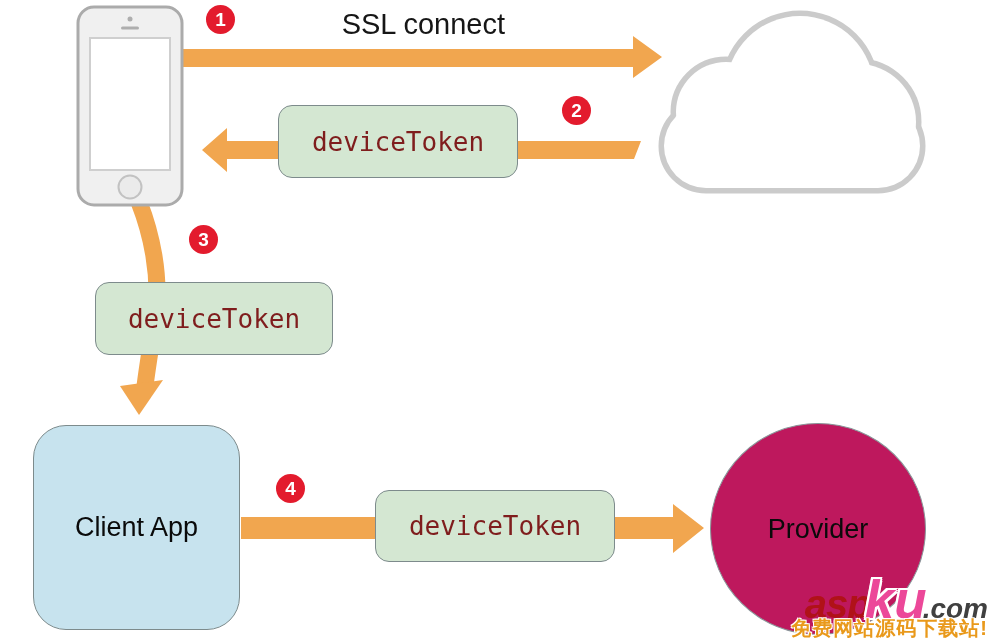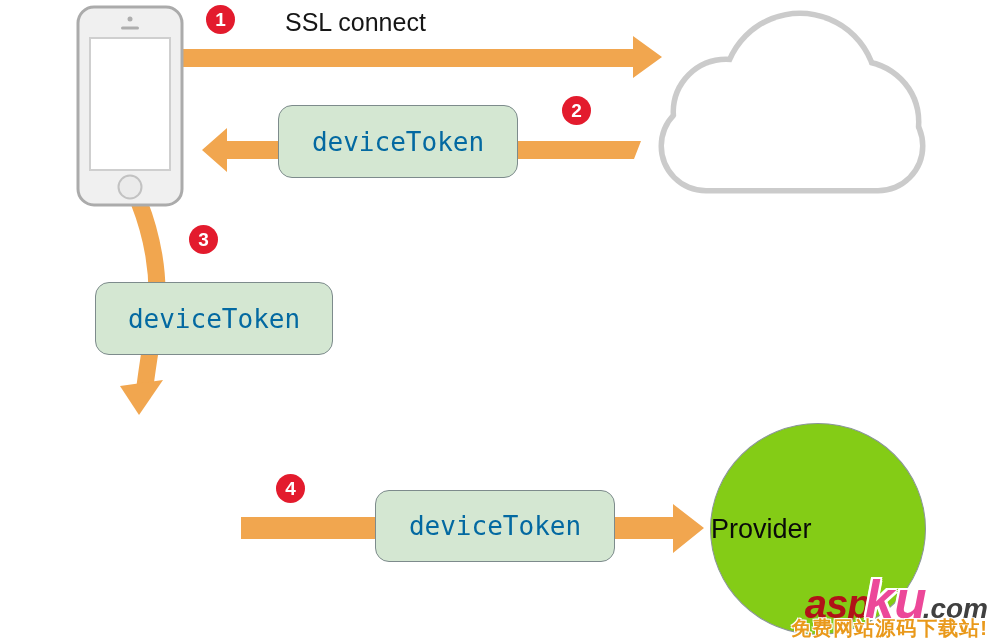--- a/index.html
+++ b/index.html
@@ -3,48 +3,48 @@
 <meta charset="utf-8">
 <style>
   html,body{margin:0;padding:0;background:#fff;}
   .stage{
     position:relative;width:990px;height:638px;background:#ffffff;
     font-family:"Liberation Sans",sans-serif;overflow:hidden;
   }
   .layer{position:absolute;left:0;top:0;width:990px;height:638px;}
   .abs{position:absolute;}
   .lbl{color:#111;white-space:nowrap;}
-  .lbl-ssl{left:285px;top:8px;width:220px;text-align:left;font-size:25px;color:#161616;}
+  .lbl-ssl{left:285px;top:8px;width:220px;text-align:right;font-size:29px;color:#161616;}
   .lbl-apns{left:720px;top:113px;width:160px;text-align:center;font-size:25px;}
   .badge{
     width:29px;height:29px;border-radius:50%;background:#E31B2D;color:#fff;
     font-weight:bold;font-size:19px;line-height:29px;text-align:center;
   }
   .badge-1{left:206px;top:5px;}
   .badge-2{left:562px;top:96px;}
   .badge-3{left:189px;top:225px;}
   .badge-4{left:276px;top:474px;}
   .token-box{
     background:#D4E7D2;border:1.5px solid #7D8B8C;border-radius:14px;
     display:flex;align-items:center;justify-content:center;
-    font-family:"DejaVu Sans Mono",monospace;font-size:26px;color:#0369a1;
+    font-family:"DejaVu Sans Mono",monospace;font-size:26px;color:#7f1d1d;
     box-sizing:border-box;
   }
   .token-1{left:278px;top:105px;width:240px;height:73px;}
   .token-2{left:95px;top:282px;width:238px;height:73px;}
   .token-3{left:375px;top:490px;width:240px;height:72px;}
   .client-app{
     left:33px;top:425px;width:207px;height:205px;border-radius:33px;
     background:#C7E3EE;border:1.5px solid #7D8B8C;box-sizing:border-box;
     display:flex;align-items:center;justify-content:center;font-size:27px;color:#0a0a0a;
   }
   .provider{
     left:710px;top:423px;width:216px;height:212px;border-radius:50%;
-    background:#84cc16;border:1.5px solid #8A9599;box-sizing:border-box;
-    display:flex;align-items:center;justify-content:flex-start;font-size:27px;color:#0a0a0a;
+    background:#be185d;border:1.5px solid #8A9599;box-sizing:border-box;
+    display:flex;align-items:center;justify-content:center;font-size:27px;color:#0a0a0a;
   }
   .watermark{
     right:2px;bottom:0px;text-align:right;line-height:1;
   }
   .wm-line1{white-space:nowrap;}
   .wm-asp{
     font-style:italic;font-weight:bold;font-size:40px;color:#B01218;
     letter-spacing:-1px;
   }
   .wm-ku{
@@ -119,20 +119,23 @@
   <div class="abs token-box token-1">
     <span>deviceToken</span>
   </div>
   <div class="abs token-box token-2">
     <span>deviceToken</span>
   </div>
   <div class="abs token-box token-3">
     <span>deviceToken</span>
   </div>
 
+  <div class="abs client-app">
+    <span>Client App</span>
+  </div>
 
   <div class="abs provider">
     <span>Provider</span>
   </div>
 
   <div class="abs watermark">
     <div class="wm-line1">
       <span class="wm-asp">asp</span><span class="wm-ku">ku</span><span class="wm-com">.com</span>
     </div>
     <div class="wm-tagline">免费网站源码下载站!</div>

